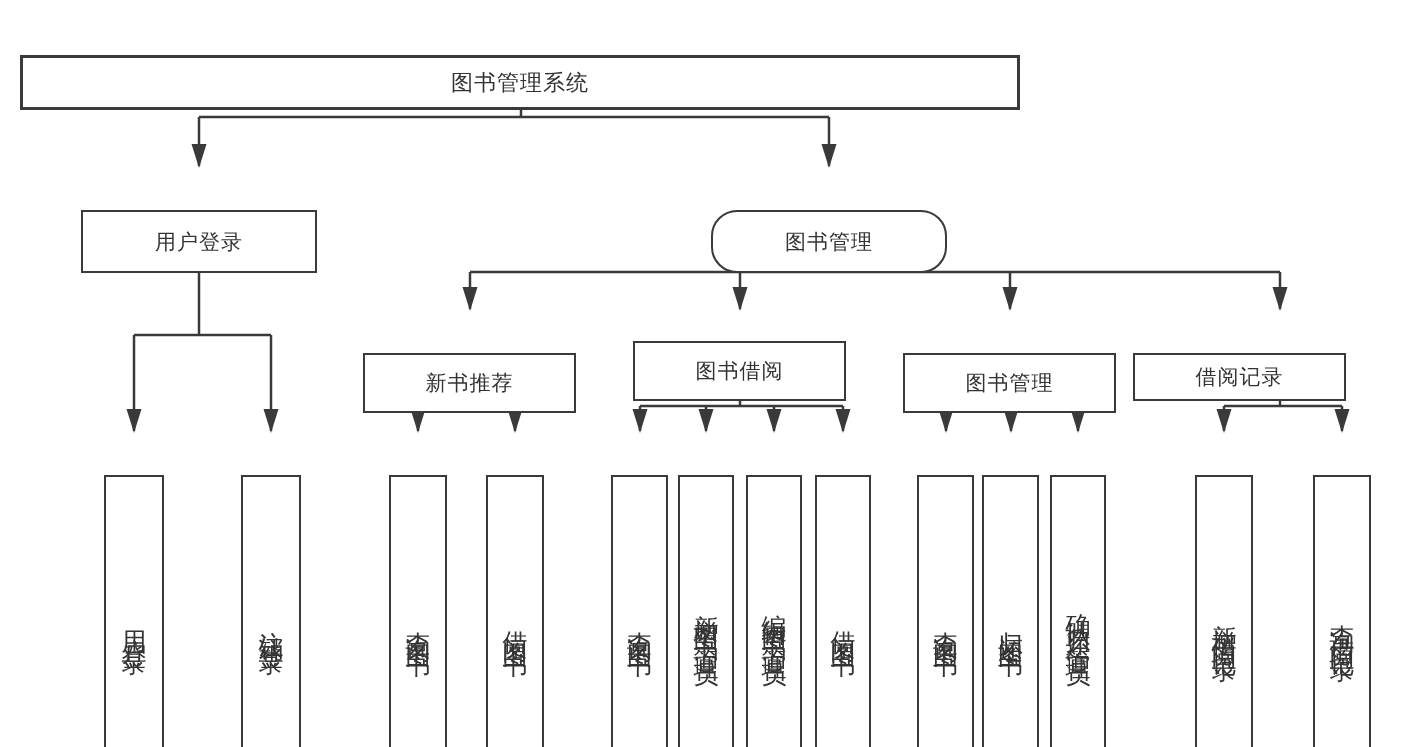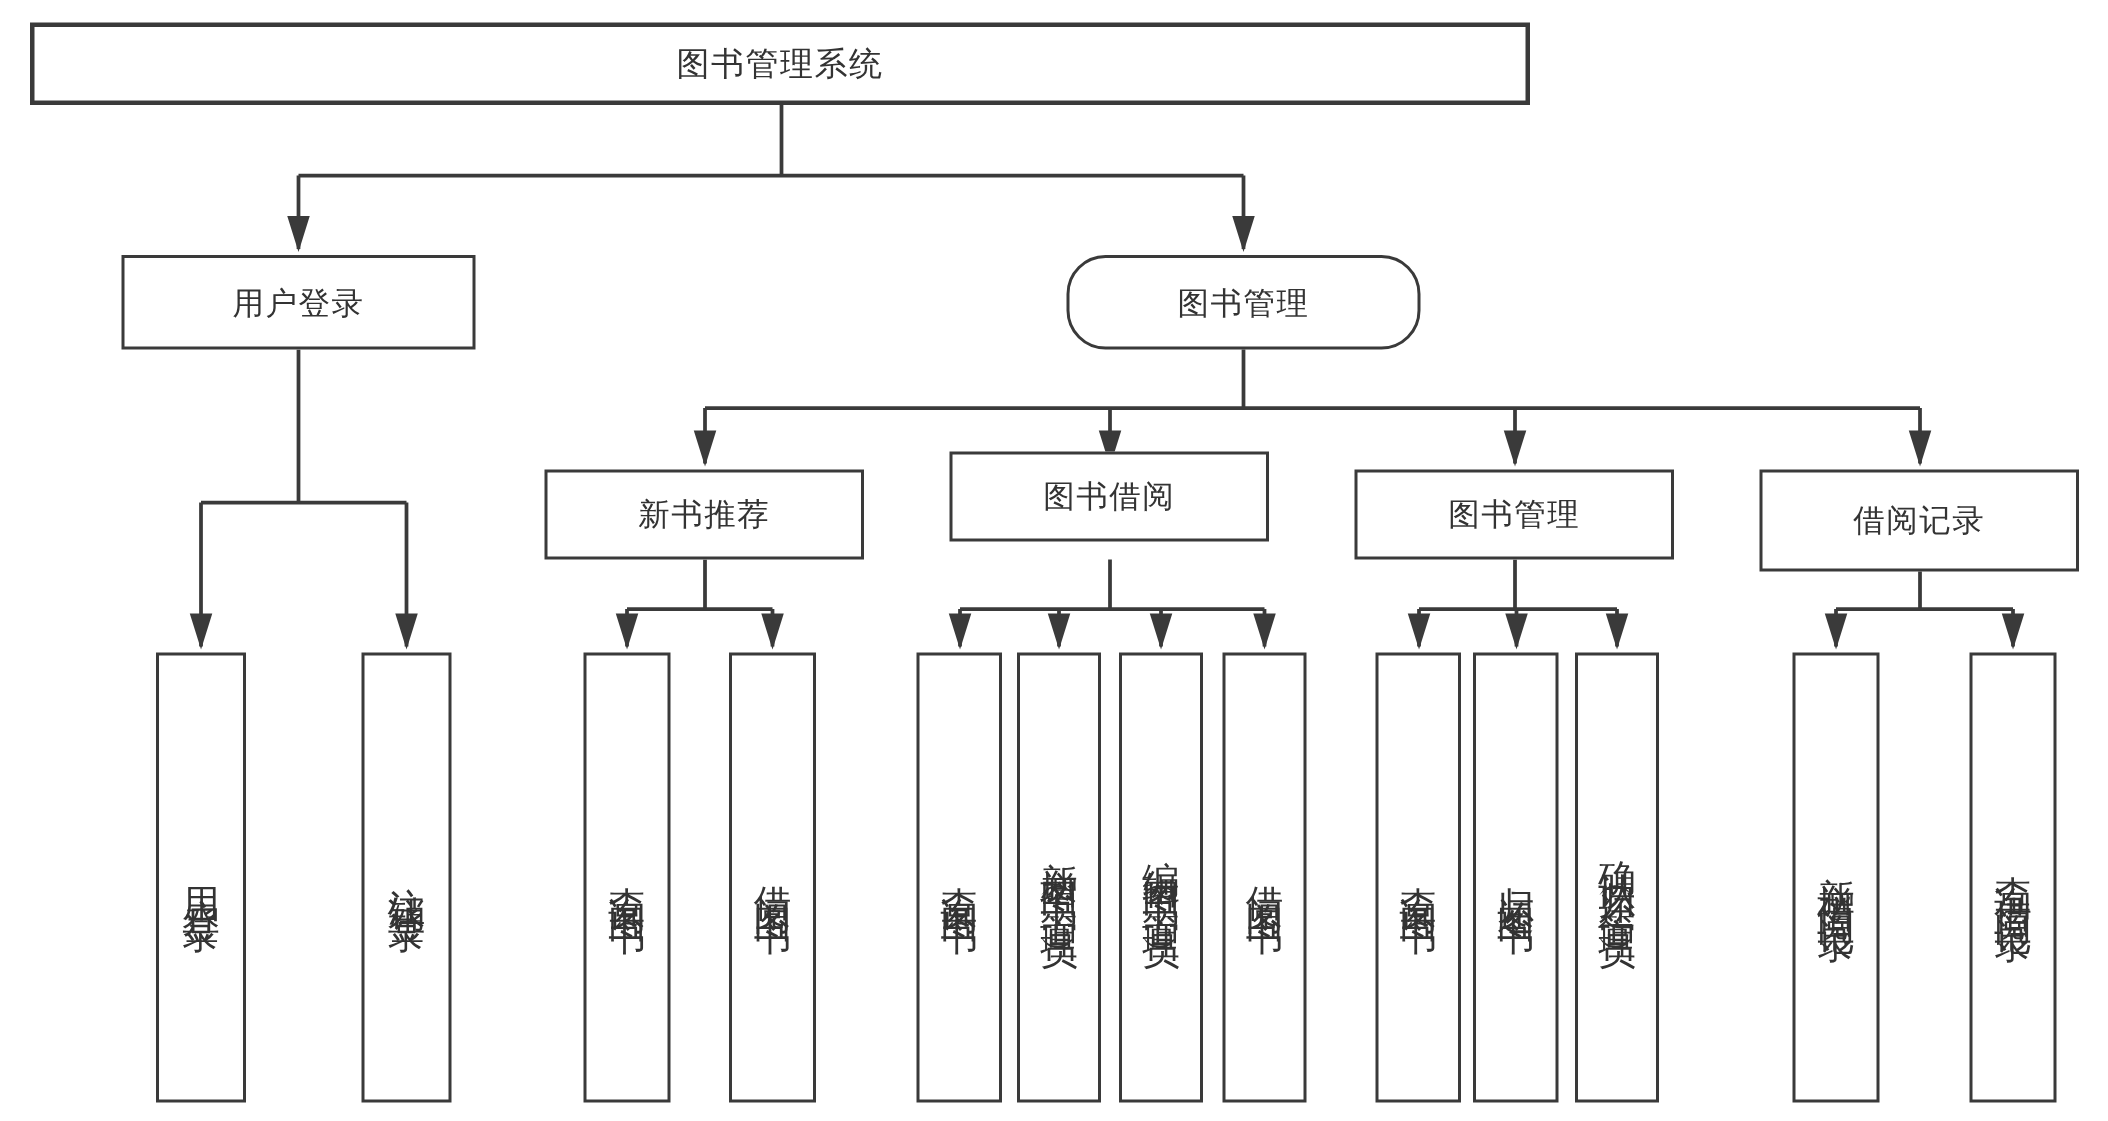--- a/index.html
+++ b/index.html
@@ -26,20 +26,21 @@
   .box {
     position: absolute;
     box-sizing: border-box;
     background: #ffffff;
     border: 2.5px solid #3a3a3a;
     color: #333333;
     display: flex;
     align-items: center;
     justify-content: center;
     text-align: center;
+    margin-top: 40px;
   }
   .root-box {
     border-width: 3px;
     font-size: 22px;
     letter-spacing: 1px;
   }
   .h-box {
     font-size: 21px;
     letter-spacing: 1px;
   }
@@ -147,21 +148,21 @@
   </svg>
 
   <div class="box root-box" style="left:20px; top:15px; width:1000px; height:55px;">图书管理系统</div>
 
   <div class="box h-box" style="left:81px; top:170px; width:236px; height:63px;">用户登录</div>
   <div class="box h-box" style="left:711px; top:170px; width:236px; height:63px;border-radius:26px;">图书管理</div>
 
   <div class="box h-box" style="left:363px; top:313px; width:213px; height:60px;">新书推荐</div>
   <div class="box h-box" style="left:633px; top:301px; width:213px; height:60px;">图书借阅</div>
   <div class="box h-box" style="left:903px; top:313px; width:213px; height:60px;">图书管理</div>
-  <div class="box h-box" style="left:1173px; top:313px; width:213px; height:68px;">借阅记录</div>
+  <div class="box h-box" style="left:1133px; top:313px; width:213px; height:48px;">借阅记录</div>
 
   <div class="box v-box" style="left:104px; top:435px; width:60px; height:300px;">用户登录</div>
   <div class="box v-box" style="left:241px; top:435px; width:60px; height:300px;">注销登录</div>
 
   <div class="box v-box" style="left:389px; top:435px; width:58px; height:300px;">查询图书</div>
   <div class="box v-box" style="left:486px; top:435px; width:58px; height:300px;">借阅图书</div>
 
   <div class="box v-box" style="left:611px; top:435px; width:57px; height:300px;">查询图书</div>
   <div class="box v-box" style="left:678px; top:435px; width:56px; height:300px;">新增图书（管理员）</div>
   <div class="box v-box" style="left:746px; top:435px; width:56px; height:300px;">编辑图书（管理员）</div>

